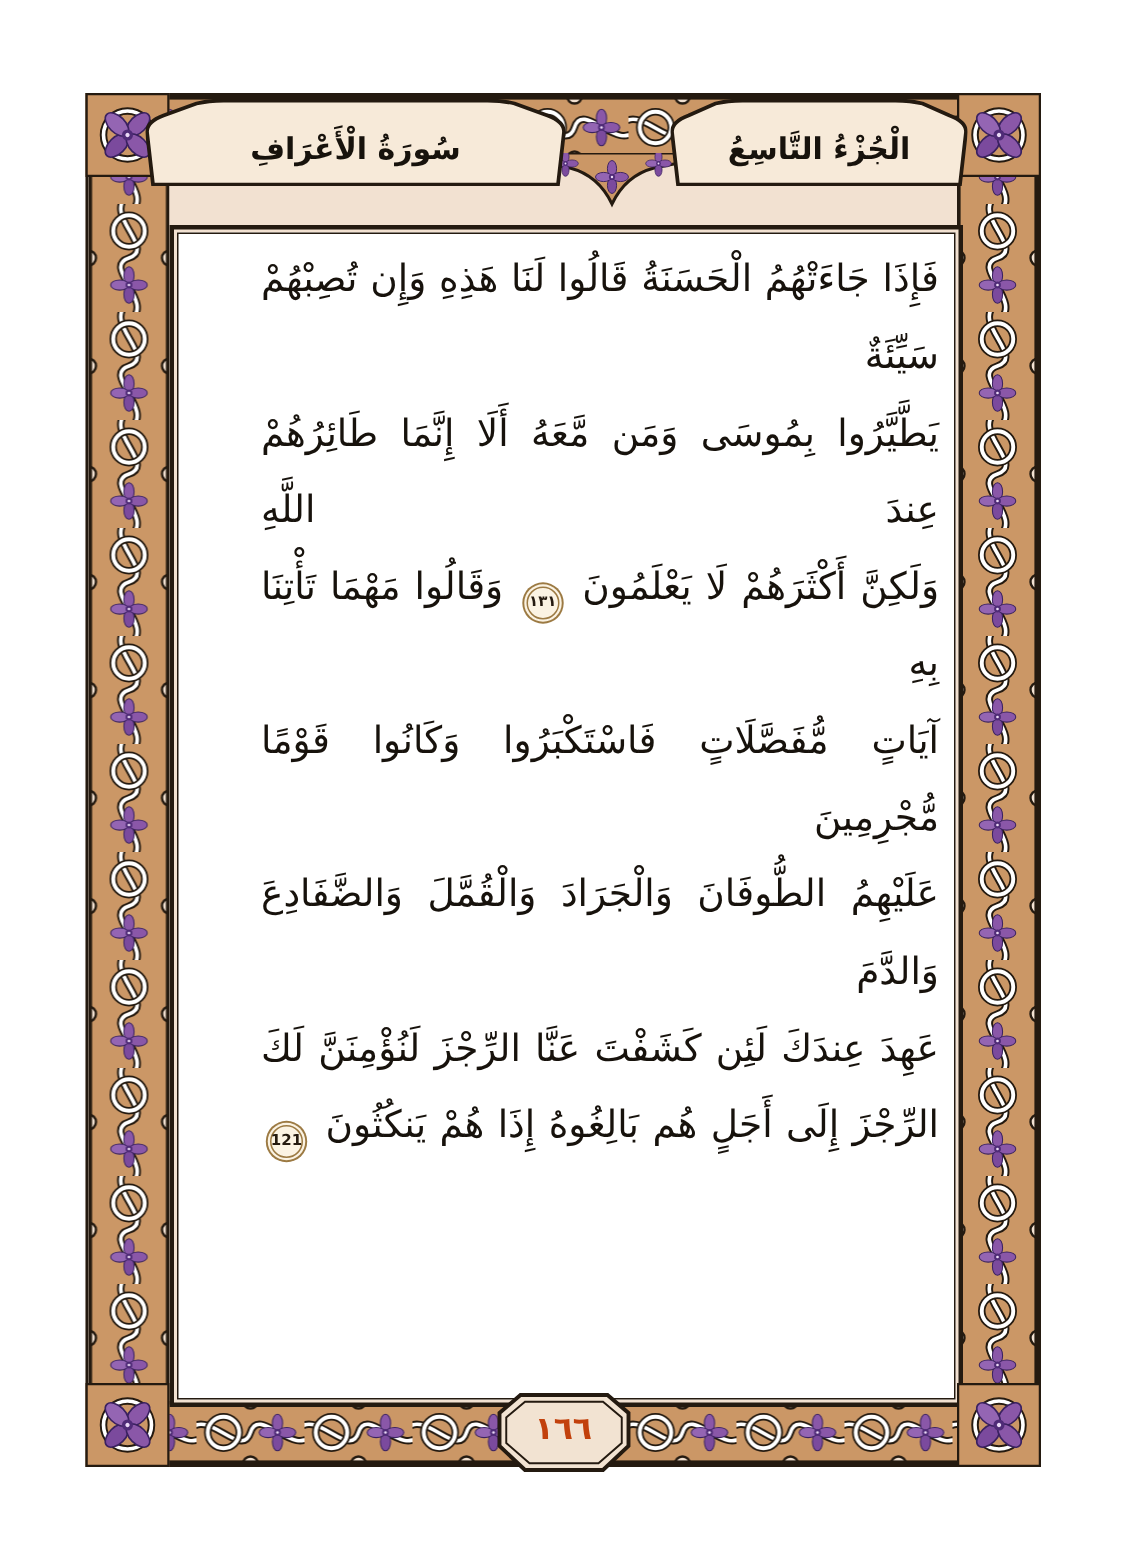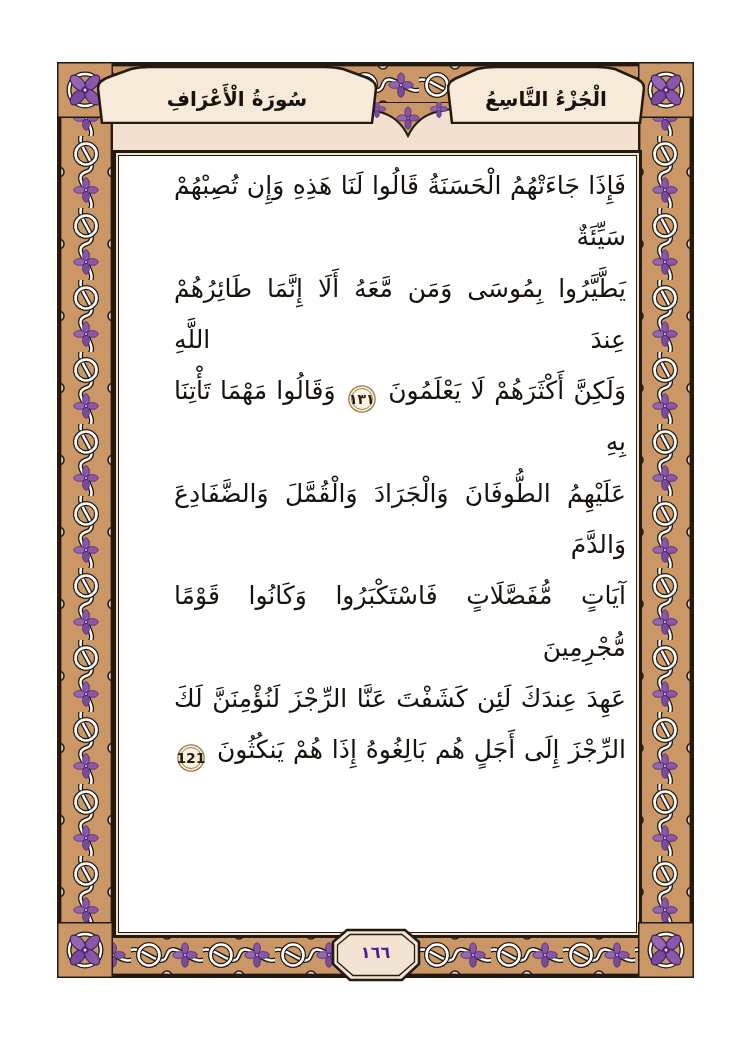--- a/index.html
+++ b/index.html
@@ -51,33 +51,33 @@
   .qline {
     direction:rtl; text-align:justify; text-align-last:justify;
     font-size:25px; line-height:51.3px; color:#17120c;
     white-space:normal; font-weight:500;margin-left:45px;
   }
   .medallion {
     display:inline-flex; align-items:center; justify-content:center;
     width:22px; height:22px; border-radius:50%;
     background:#fbf3e3; border:1.5px solid #9c7a43;
     box-shadow:0 0 0 1.5px #fbf3e3, 0 0 0 2.8px #9c7a43;
-    font-size:14px; font-weight:bold; line-height:1; color:#241a10;
+    font-size:10px; font-weight:bold; line-height:1; color:#241a10;
     vertical-align:-5px; margin:0 6px; box-sizing:border-box;
   }
 
   
   .page-number-cartouche {
     position:absolute; left:50%; transform:translateX(-50%);
     bottom:-6px; width:90px; height:54px; z-index:5;
   }
   .page-number-cartouche svg { position:absolute; inset:0; }
   .page-number-label {
     position:absolute; inset:0; display:flex; align-items:center; justify-content:center;
-    font-size:16px; font-weight:bold; color:#4c1d95; letter-spacing:3px; padding-bottom:6px;
+    font-size:21px; font-weight:bold; color:#c2410c; letter-spacing:3px; padding-bottom:6px;
   }
 </style>
 </head>
 <body>
 
 <svg width="0" height="0" style="position:absolute" aria-hidden="true">
   <defs>
     <g id="flower4">
       <ellipse cx="0" cy="-6.2" rx="3.4" ry="6" fill="#8a57a8" stroke="#3a2160" stroke-width="0.7"></ellipse>
       <ellipse cx="0" cy="6.2" rx="3.4" ry="6" fill="#7b4a9d" stroke="#3a2160" stroke-width="0.7"></ellipse>
@@ -175,22 +175,22 @@
         <path d="M5,57 L1,22 Q1,15 12,11 L34,3 Q42,1 52,1 L228,1 Q238,1 246,3 L268,11 Q279,15 279,22 L275,57 Z" fill="#f7ead9" stroke="#241a10" stroke-width="2.5"></path>
       </svg>
       <div class="cartouche-label">سُورَةُ الْأَعْرَافِ</div>
     </div>
 
     <div class="inner-frame">
       <div class="inner-frame-inner">
           <div class="qline"><span>فَإِذَا جَاءَتْهُمُ الْحَسَنَةُ قَالُوا لَنَا هَذِهِ وَإِن تُصِبْهُمْ سَيِّئَةٌ</span> </div>
           <div class="qline"><span>يَطَّيَّرُوا بِمُوسَى وَمَن مَّعَهُ أَلَا إِنَّمَا طَائِرُهُمْ عِندَ اللَّهِ</span> </div>
           <div class="qline"><span>وَلَكِنَّ أَكْثَرَهُمْ لَا يَعْلَمُونَ</span> <span class="medallion">١٣١</span> <span>وَقَالُوا مَهْمَا تَأْتِنَا بِهِ</span> </div>
+          <div class="qline"><span>آيَاتٍ مُّفَصَّلَاتٍ فَاسْتَكْبَرُوا وَكَانُوا قَوْمًا مُّجْرِمِينَ</span> </div>
           <div class="qline"><span>عَلَيْهِمُ الطُّوفَانَ وَالْجَرَادَ وَالْقُمَّلَ وَالضَّفَادِعَ وَالدَّمَ</span> </div>
-          <div class="qline"><span>آيَاتٍ مُّفَصَّلَاتٍ فَاسْتَكْبَرُوا وَكَانُوا قَوْمًا مُّجْرِمِينَ</span> </div>
           <div class="qline"><span>عَهِدَ عِندَكَ لَئِن كَشَفْتَ عَنَّا الرِّجْزَ لَنُؤْمِنَنَّ لَكَ</span> </div>
           <div class="qline"><span>الرِّجْزَ إِلَى أَجَلٍ هُم بَالِغُوهُ إِذَا هُمْ يَنكُثُونَ</span> <span class="medallion">121</span>  </div>
         </div>
     </div>
 
     <div class="page-number-cartouche">
       <svg viewBox="0 0 90 54" width="90" height="54">
         <path d="M16,2 L74,2 L88,14 L88,36 L71,52 L19,52 L2,36 L2,14 Z" fill="#f2e3d2" stroke="#241a10" stroke-width="2.6"></path>
         <path d="M19,6.5 L71,6.5 L83.5,17 L83.5,34 L68,47.5 L22,47.5 L6.5,34 L6.5,17 Z" fill="none" stroke="#241a10" stroke-width="1.3"></path>
       </svg>

